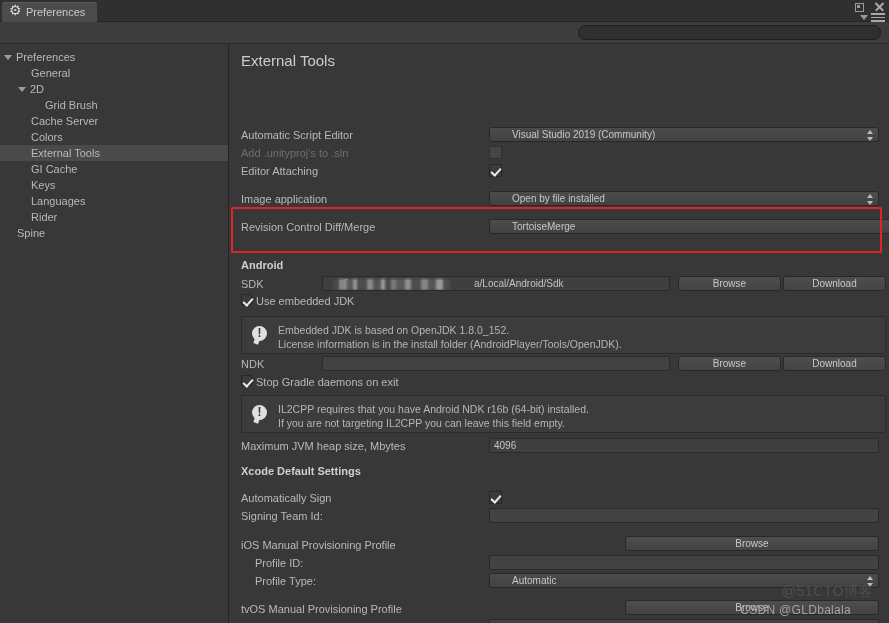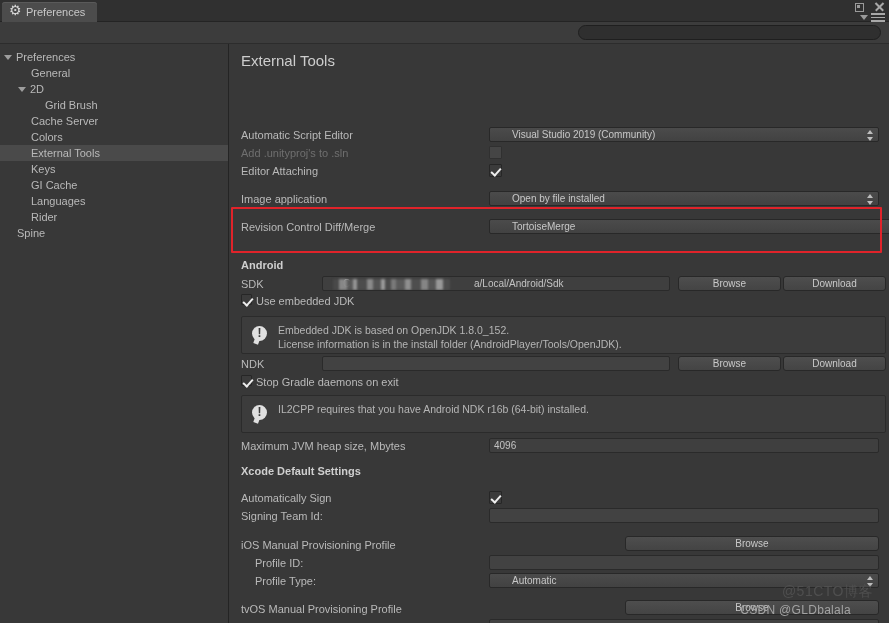--- a/index.html
+++ b/index.html
@@ -319,26 +319,26 @@
         <span>Colors</span>
       </div>
       <div class="tree-item selected">
         <span class="tree-spacer" style="width: 14px;"></span>
         <span class="tree-spacer" style="width: 13px;"></span>
         <span>External Tools</span>
       </div>
       <div class="tree-item">
         <span class="tree-spacer" style="width: 14px;"></span>
         <span class="tree-spacer" style="width: 13px;"></span>
+        <span>GI Cache</span>
+      </div>
+      <div class="tree-item">
+        <span class="tree-spacer" style="width: 14px;"></span>
+        <span class="tree-spacer" style="width: 13px;"></span>
         <span>Keys</span>
-      </div>
-      <div class="tree-item">
-        <span class="tree-spacer" style="width: 14px;"></span>
-        <span class="tree-spacer" style="width: 13px;"></span>
-        <span>GI Cache</span>
       </div>
       <div class="tree-item">
         <span class="tree-spacer" style="width: 14px;"></span>
         <span class="tree-spacer" style="width: 13px;"></span>
         <span>Languages</span>
       </div>
       <div class="tree-item">
         <span class="tree-spacer" style="width: 14px;"></span>
         <span class="tree-spacer" style="width: 13px;"></span>
         <span>Rider</span>
@@ -413,20 +413,21 @@
       <span>Download</span>
     </div>
 
     <div class="checkbox checked" style="left:11px; top:331px; width:11px; height:11px"></div>
     <div class="row-label" style="top:332px; left:26px">Stop Gradle daemons on exit</div>
 
     <div class="helpbox" style="left:11px; top:351px; width:645px; height:38px;">
       <span class="info-ico"></span>
       <span class="hb-text">
         <span>IL2CPP requires that you have Android NDK r16b (64-bit) installed.</span><br>
+        <span>If you are not targeting IL2CPP you can leave this field empty.</span>
       </span>
     </div>
 
     <div class="row-label" style="top:396px">Maximum JVM heap size, Mbytes</div>
     <div class="field" style="left:259px; top:394px; width:390px;">4096</div>
 
     <div class="section-head" style="top:421px">Xcode Default Settings</div>
 
     <div class="row-label" style="top:448px">Automatically Sign</div>
     <div class="checkbox checked" style="left:259px; top:447px"></div>

